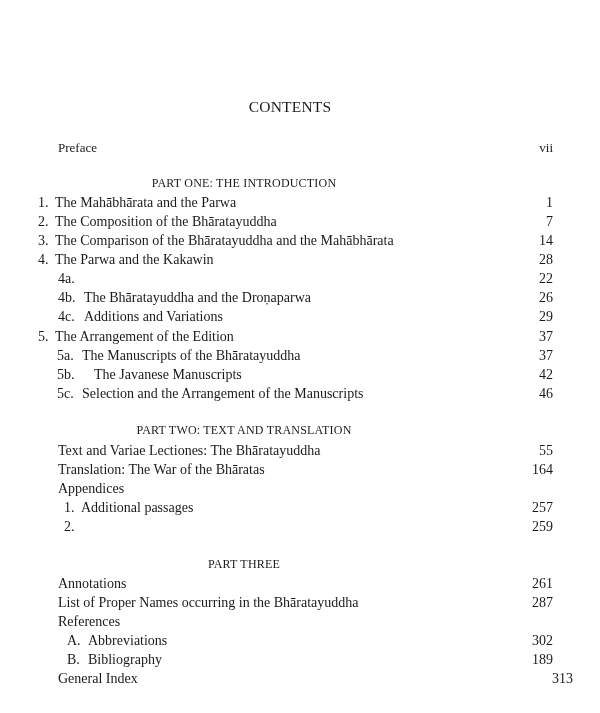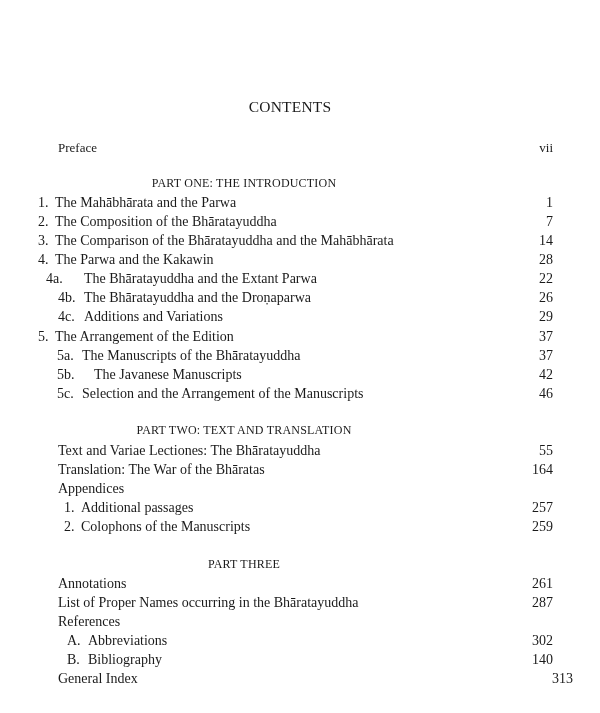--- a/index.html
+++ b/index.html
@@ -42,22 +42,21 @@
   <span class="num" style="left:38px;">3.</span>
   <span class="txt" style="left:55px;">The Comparison of the Bhāratayuddha and the Mahābhārata</span>
   <span class="pg">14</span>
 </div>
 <div class="row" style="top:250px;">
   <span class="num" style="left:38px;">4.</span>
   <span class="txt" style="left:55px;">The Parwa and the Kakawin</span>
   <span class="pg">28</span>
 </div>
 <div class="row" style="top:269px;">
-  <span class="num" style="left:46px;">4a.</span>
-  <span class="txt" style="left:84px;">The Bhāratayuddha and the Extant Parwa</span>
+  <span class="num" style="left:58px;">4a.</span>
   <span class="pg">22</span>
 </div>
 <div class="row" style="top:288px;">
   <span class="num" style="left:58px;">4b.</span>
   <span class="txt" style="left:84px;">The Bhāratayuddha and the Droṇaparwa</span>
   <span class="pg">26</span>
 </div>
 <div class="row" style="top:307px;">
   <span class="num" style="left:58px;">4c.</span>
   <span class="txt" style="left:84px;">Additions and Variations</span>
@@ -97,21 +96,20 @@
 <div class="row" style="top:479px;">
   <span class="txt" style="left:58px;">Appendices</span>
 </div>
 <div class="row" style="top:498px;">
   <span class="num" style="left:64px;">1.</span>
   <span class="txt" style="left:81px;">Additional passages</span>
   <span class="pg">257</span>
 </div>
 <div class="row" style="top:517px;">
   <span class="num" style="left:64px;">2.</span>
-  <span class="txt" style="left:81px;">Colophons of the Manuscripts</span>
   <span class="pg">259</span>
 </div>
 
 <div class="heading" style="top:557px;">PART THREE</div>
 
 <div class="row" style="top:574px;">
   <span class="txt" style="left:58px;">Annotations</span>
   <span class="pg">261</span>
 </div>
 <div class="row" style="top:593px;">
@@ -122,18 +120,18 @@
   <span class="txt" style="left:58px;">References</span>
 </div>
 <div class="row" style="top:631px;">
   <span class="num" style="left:67px;">A.</span>
   <span class="txt" style="left:88px;">Abbreviations</span>
   <span class="pg">302</span>
 </div>
 <div class="row" style="top:650px;">
   <span class="num" style="left:67px;">B.</span>
   <span class="txt" style="left:88px;">Bibliography</span>
-  <span class="pg">140</span>
+  <span class="pg">189</span>
 </div>
 <div class="row" style="top:669px;padding-left:20px;">
   <span class="txt" style="left:58px;">General Index</span>
   <span class="pg">313</span>
 </div>
 
 </body></html>

